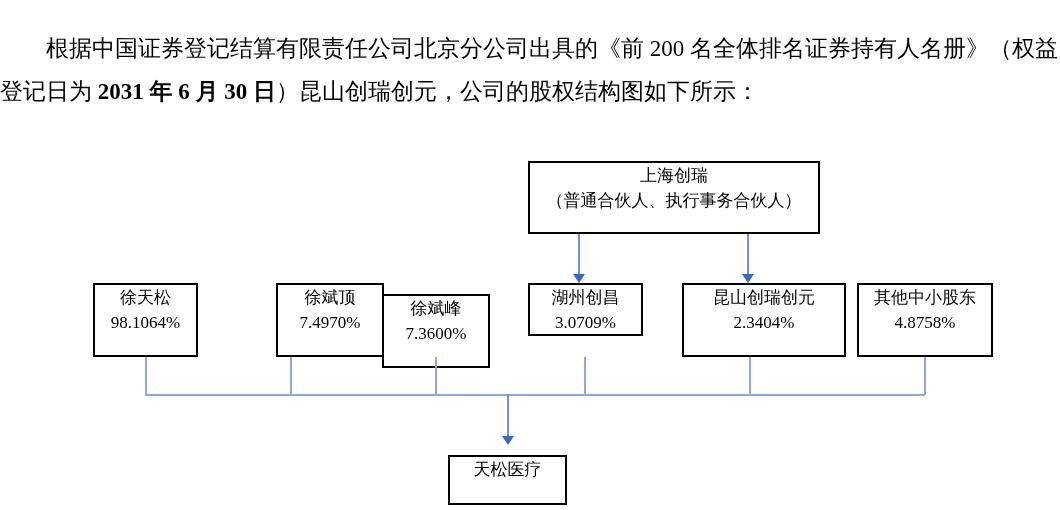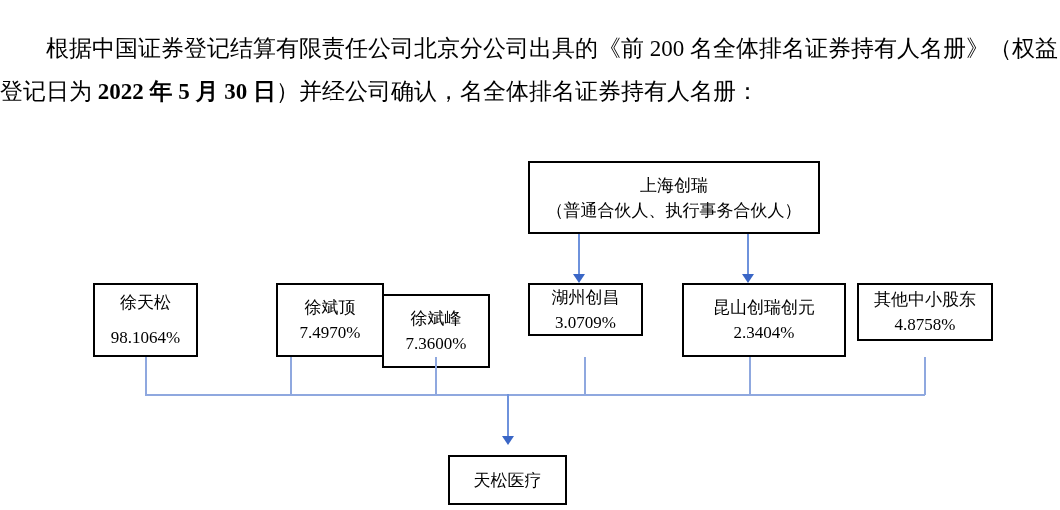--- a/index.html
+++ b/index.html
@@ -25,33 +25,32 @@
   .intro .bold{font-weight:bold;}
   
   .node{
     position:absolute;
     box-sizing:border-box;
     border:2.5px solid #000;
     background:#fff;
     display:flex;
     flex-direction:column;
     align-items:center;
-    justify-content:center;
     text-align:center;
     font-size:17px;
     line-height:25px;
   }
   .node .pct{font-family:"Liberation Serif","DejaVu Serif",serif;}
   .top-node{left:528px;top:161px;width:292px;height:73px;}
-  .b1{left:93px;top:283px;width:105px;height:74px;gap:10px;}
+  .b1{left:93px;top:283px;width:105px;height:74px;}
   .b2{left:237px;top:283px;width:108px;height:74px;margin-left:39px;}
   .b3{left:382px;top:294px;width:108px;height:74px;}
   .b4{left:528px;top:283px;width:115px;height:53px;}
   .b5{left:682px;top:283px;width:164px;height:74px;}
-  .b6{left:857px;top:283px;width:136px;height:58px;}
+  .b6{left:857px;top:283px;width:136px;height:74px;}
   .bottom-node{left:448px;top:455px;width:119px;height:50px;}
   
   .shaft{position:absolute;width:2px;background:#6E92DC;}
   .vline{position:absolute;width:1.5px;background:#8FA8DF;}
   .hline{position:absolute;height:1.5px;background:#8FA8DF;}
   .arrowhead{
     position:absolute;width:0;height:0;
     border-left:6px solid transparent;
     border-right:6px solid transparent;
     border-top:9px solid #3A66C6;
@@ -68,21 +67,21 @@
   .vline.d6{left:924px;top:357px;height:38px;}
   .hline.bus{left:145px;top:394px;width:780px;}
   .shaft.c1{left:507px;top:394px;height:42px;}
   .arrowhead.c1{left:502px;top:436px;}
 </style>
 </head>
 <body>
 
 <div class="page">
 
-  <p class="intro"><span>根据中国证券登记结算有限责任公司北京分公司出具的《前 200 名全体排名证券持有人名册》（权益登记日为 </span><span class="bold">2022 年 5 月 30 日</span><span>）并经公司确认，名全体排名证券持有人名册：</span></p>
+  <p class="intro"><span>根据中国证券登记结算有限责任公司北京分公司出具的《前 200 名全体排名证券持有人名册》（权益登记日为 </span><span class="bold">2031 年 6 月 30 日</span><span>）昆山创瑞创元，公司的股权结构图如下所示：</span></p>
 
   <div>
 
     <div class="node top-node">
       <span>上海创瑞</span>
       <span>（普通合伙人、执行事务合伙人）</span>
     </div>
 
     <div class="shaft a1"></div>
     <div class="arrowhead a1"></div>

